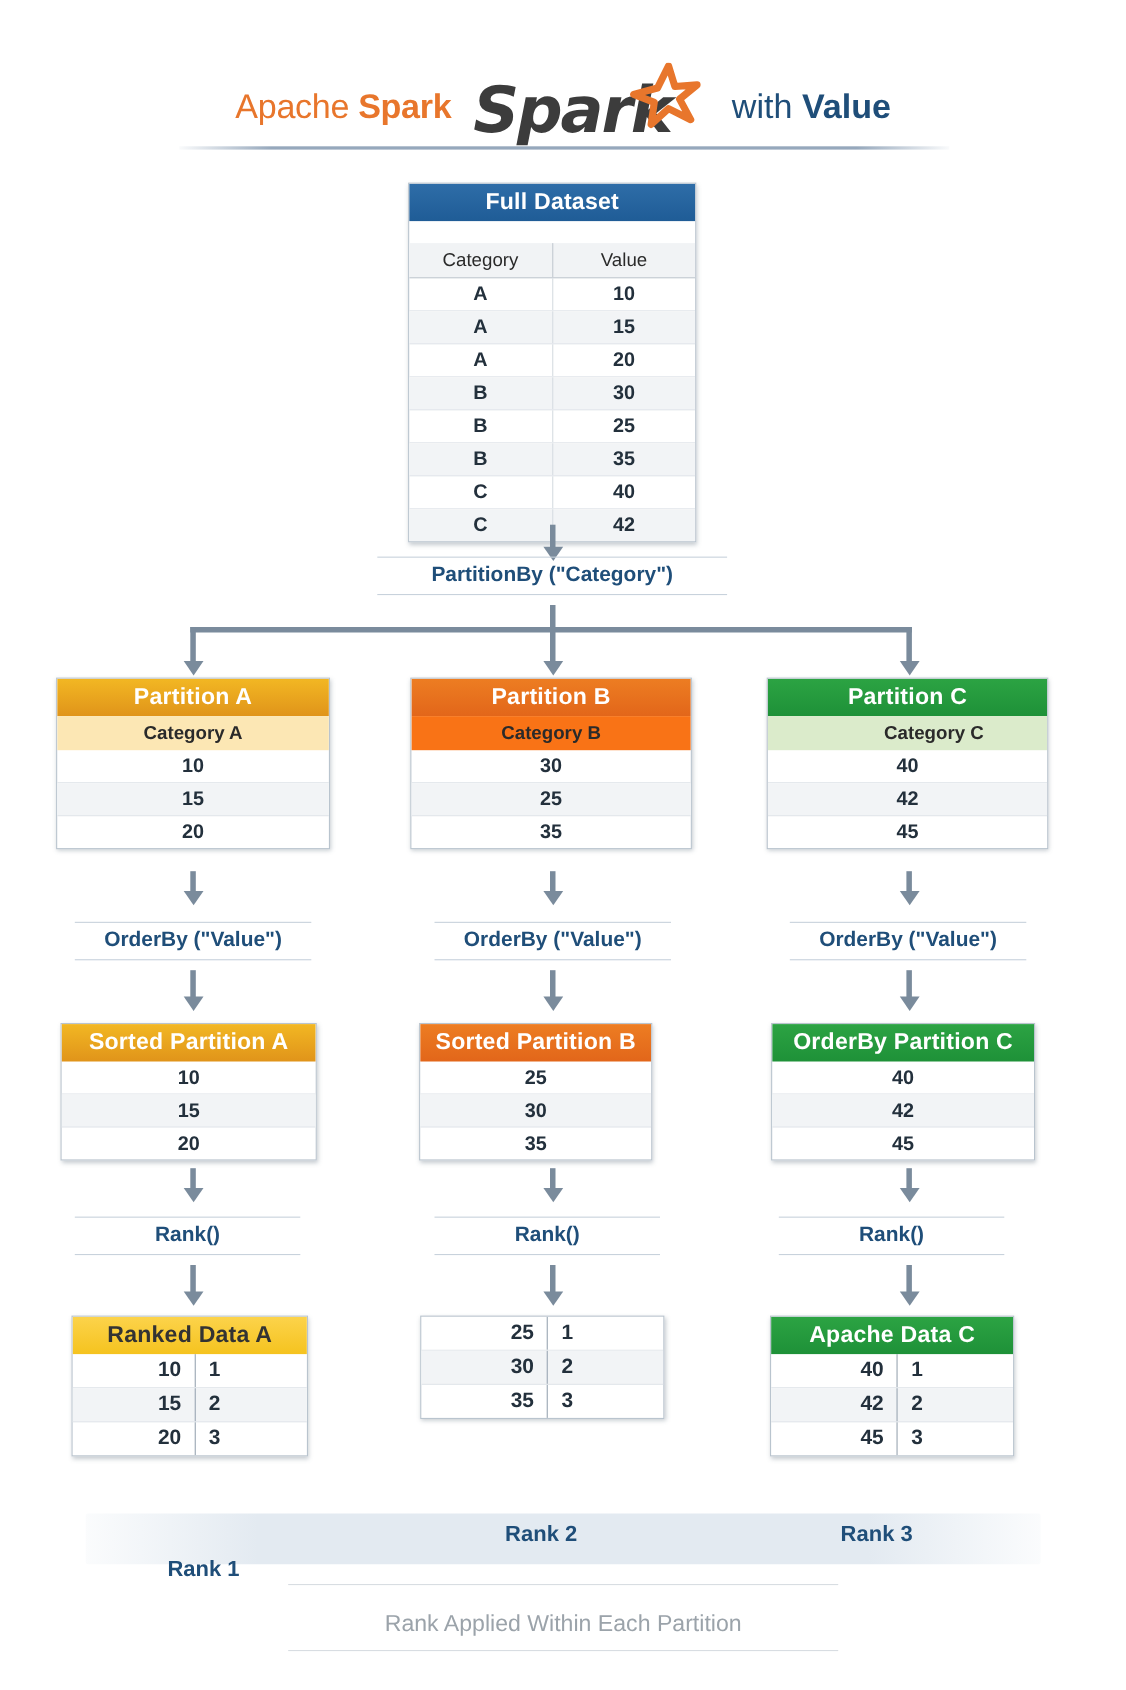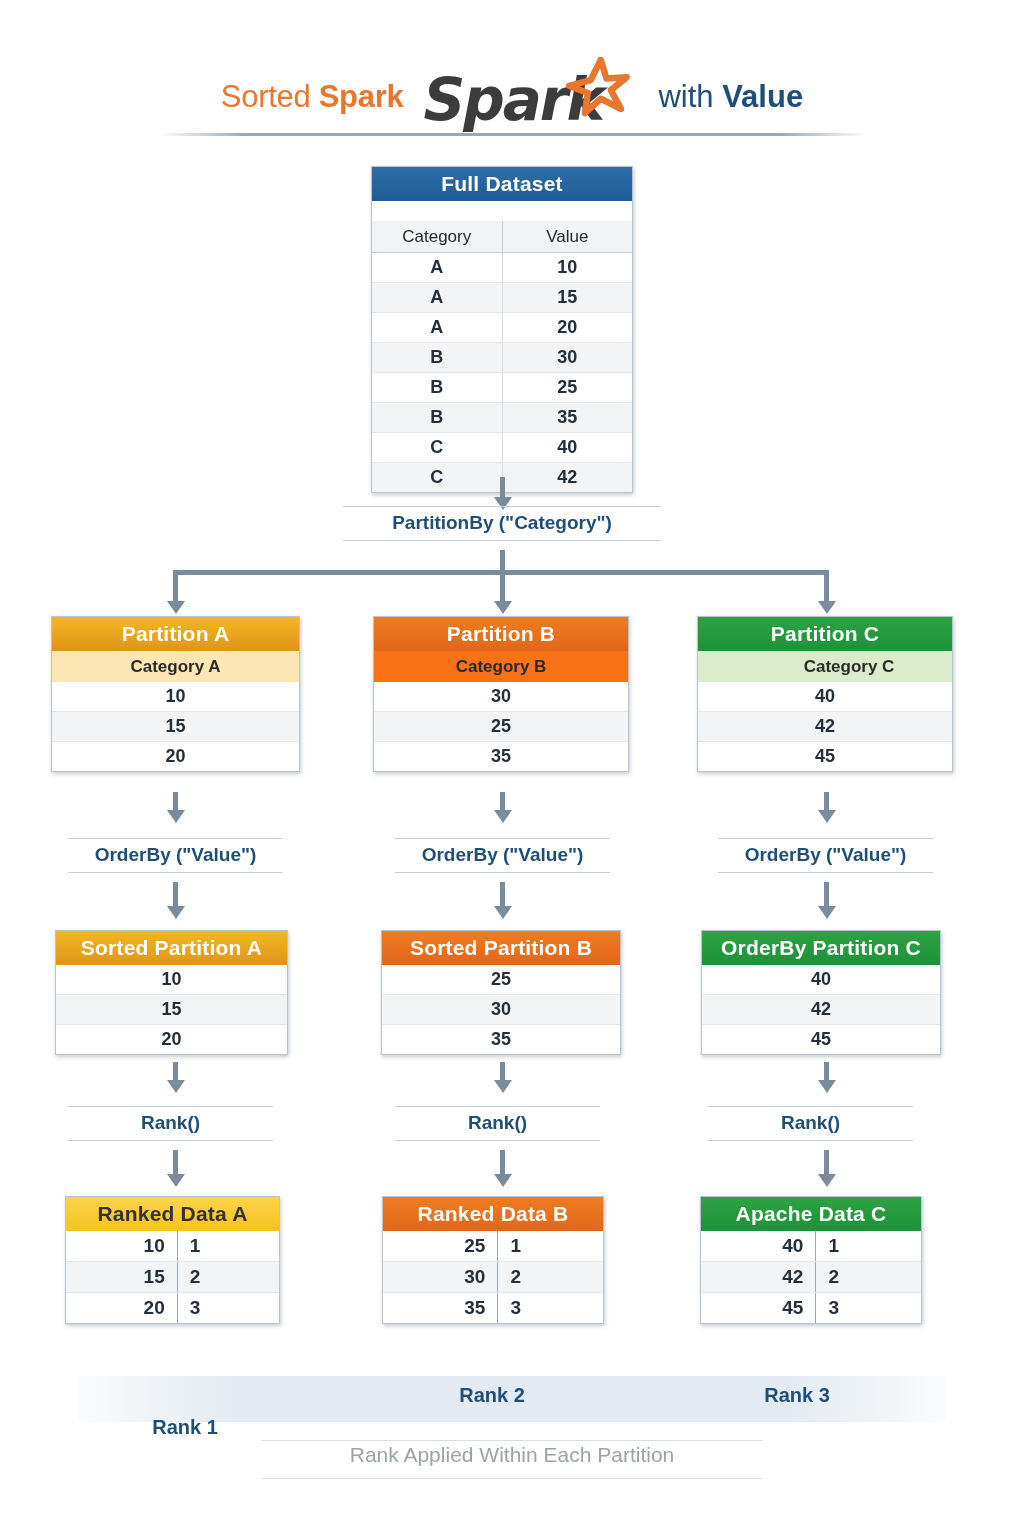--- a/index.html
+++ b/index.html
@@ -216,32 +216,32 @@
     text-align: center;
     width: 160px;
   }
   .footer-note {
     position: absolute;
     left: 262px; top: 1440px;
     width: 500px;
     text-align: center;
     font-size: 21px;
     color: #9BA3AA;
-    padding: 2px 0 11px 0;
+    padding: 24px 0 11px 0;
     border-top: 1px solid #D8DDE2;
     border-bottom: 1px solid #D8DDE2;
   }
 </style>
 </head>
 <body>
 
 <div class="stage">
 
   <div class="header">
-    <div class="hdr-left"><span>Sorted </span><span class="bold">Spark</span></div>
+    <div class="hdr-left"><span>Apache </span><span class="bold">Spark</span></div>
 
     <div class="spark-logo">
       <div class="spark-word">Spark</div>
       <svg class="spark-star" viewBox="0 0 100 100">
         <path d="M58 4 L66 30 L94 28 L72 46 L86 72 L58 58 L36 78 L40 50 L14 40 L44 32 Z" fill="none" stroke="#E8762C" stroke-width="9" stroke-linejoin="round"></path>
       </svg>
     </div>
 
     <div class="hdr-right"><span>with </span><span class="bold">Value</span></div>
   </div>
@@ -375,21 +375,21 @@
         <div class="cell single">10</div>
       </div>
     <div class="row alt">
         <div class="cell single">15</div>
       </div>
     <div class="row">
         <div class="cell single">20</div>
       </div>
   </div>
 
-  <div class="card" style="left:381px; top:930px; width:240px;">
+  <div class="card" style="left:381px; top:930px; width:212px;">
     <div class="card-title t-orange">Sorted Partition B</div>
     <div class="row">
         <div class="cell single">25</div>
       </div>
     <div class="row alt">
         <div class="cell single">30</div>
       </div>
     <div class="row">
         <div class="cell single">35</div>
       </div>
@@ -442,21 +442,20 @@
       <div class="rank-val">15</div>
       <div class="rank-num">2</div>
     </div>
     <div class="row rank-row">
       <div class="rank-val">20</div>
       <div class="rank-num">3</div>
     </div>
   </div>
 
   <div class="card" style="left:382px; top:1196px; width:222px;">
-    <div class="card-title t-orange">Ranked Data B</div>
     <div class="row rank-row">
       <div class="rank-val">25</div>
       <div class="rank-num">1</div>
     </div>
     <div class="row rank-row alt">
       <div class="rank-val">30</div>
       <div class="rank-num">2</div>
     </div>
     <div class="row rank-row">
       <div class="rank-val">35</div>

